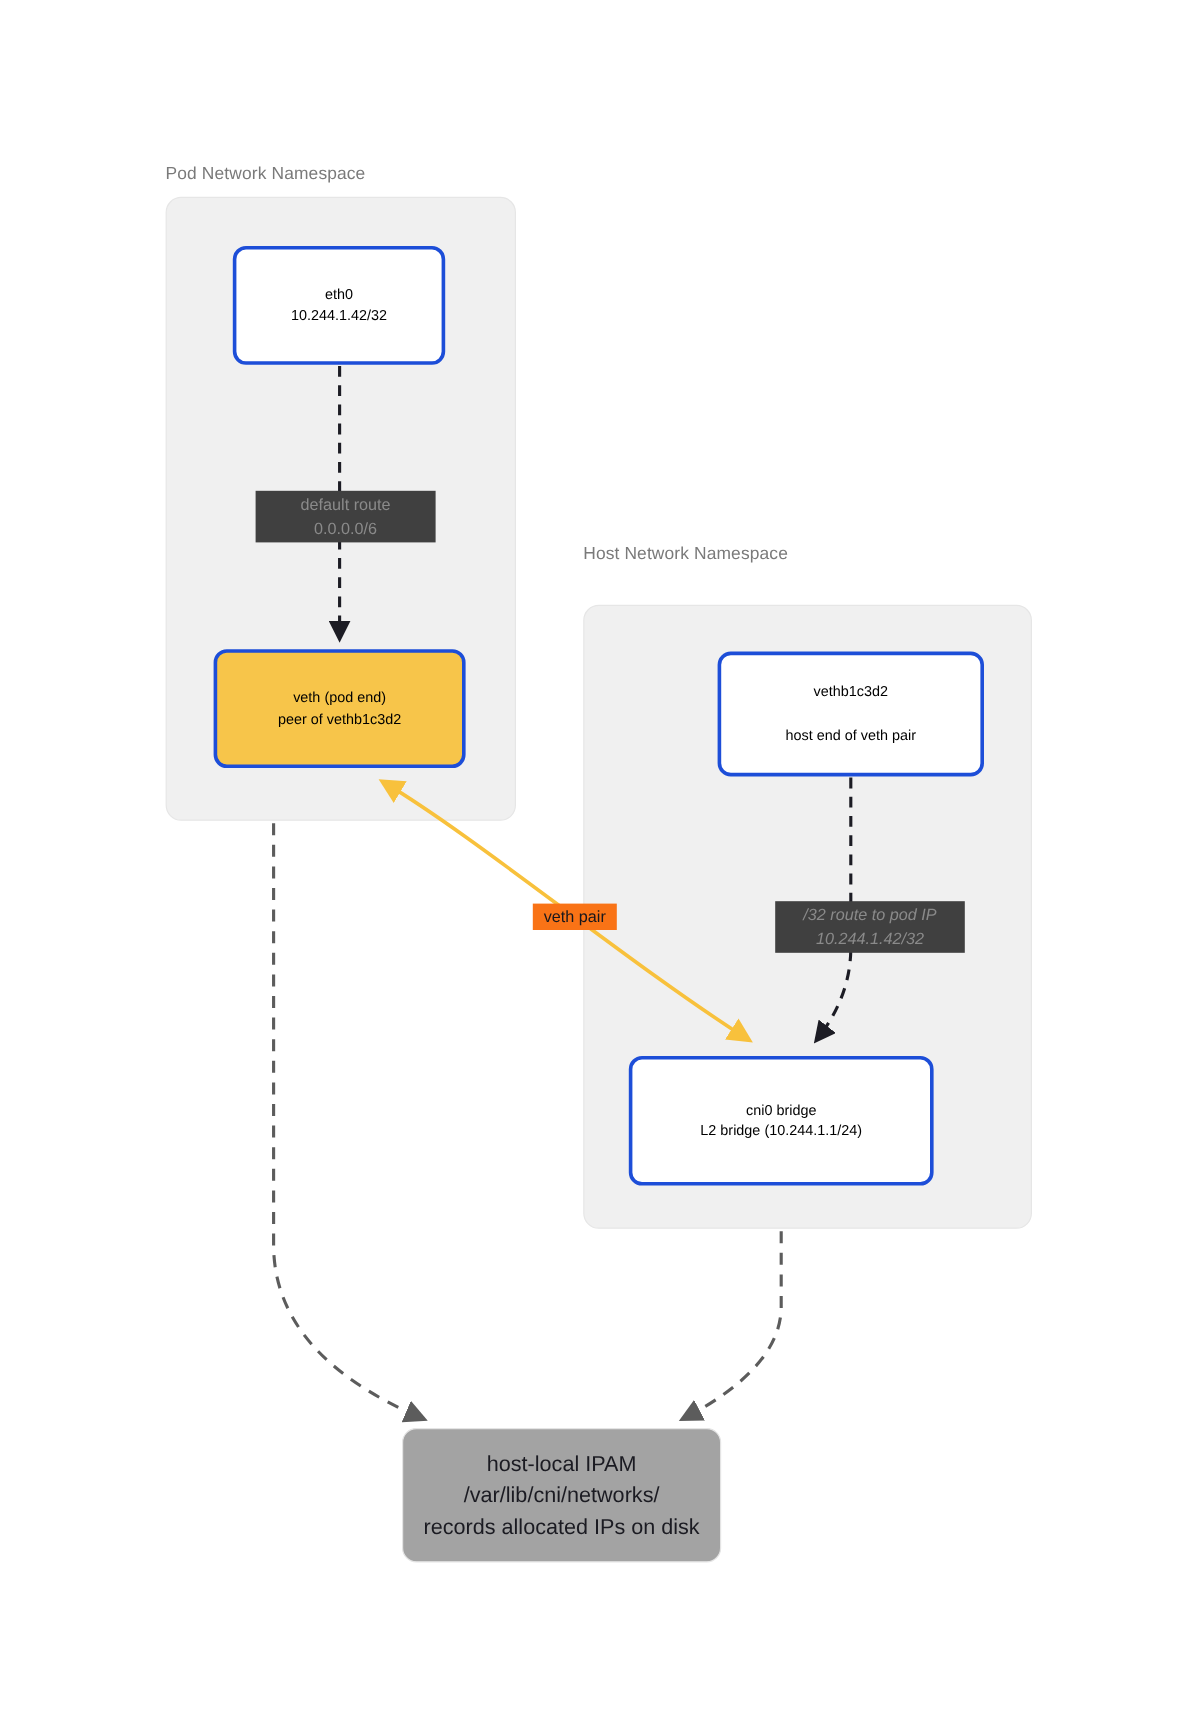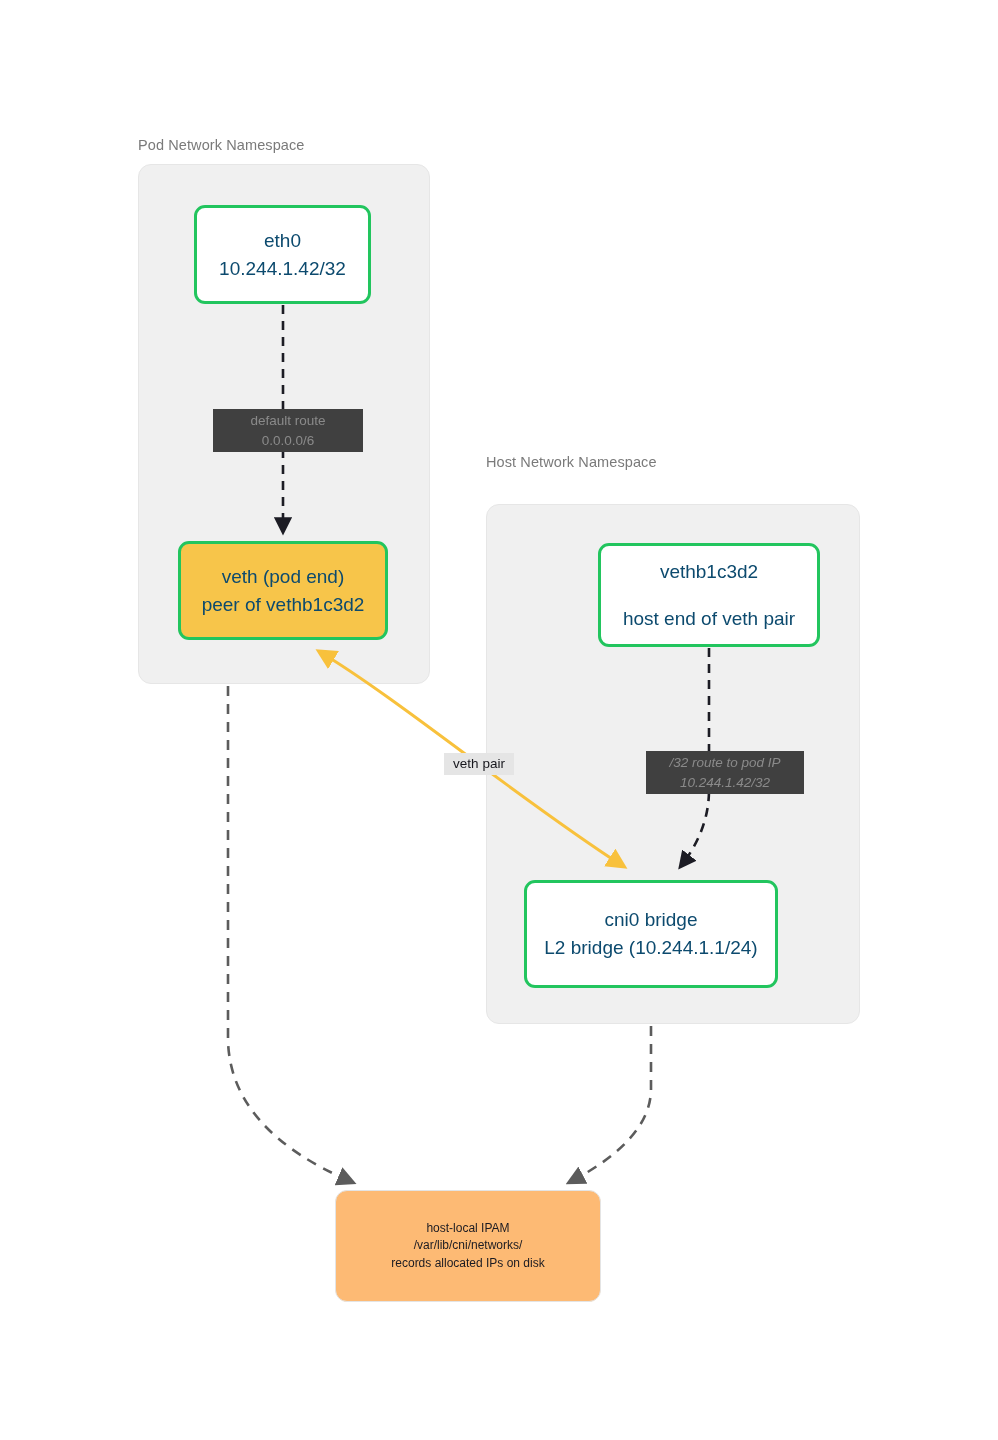--- a/index.html
+++ b/index.html
@@ -46,57 +46,57 @@
     color: #7a7a7a;
     text-align: left;
     white-space: nowrap;
     letter-spacing: 0.1px;
   }
 
   
   .node {
     position: absolute;
     box-sizing: border-box;
-    border: 3px solid #22c55e;
+    border: 3px solid #1d4ed8;
     border-radius: 11px;
     background: #ffffff;
     display: flex;
     flex-direction: column;
     align-items: center;
     justify-content: center;
     text-align: center;
-    color: #0c4a6e;
-    font-size: 19px;
+    color: #000000;
+    font-size: 12px;
     line-height: 1.45;
   }
   .node .line { display: block; white-space: nowrap; }
   .node.accent { background: #f7c councillor; }
   .node.accent { background: #f7c54a; }
 
   
   .node.soft {
     border: 1px solid #e4e4e4;
-    background: #fdba74;
+    background: #a3a3a3;
     border-radius: 12px;
     color: #1b1b22;
-    font-size: 12px;
+    font-size: 18px;
   }
 
   
   .edge-label {
     position: absolute;
     font-size: 13.5px;
     line-height: 1.45;
     color: #8a8a8a;
     text-align: center;
     white-space: nowrap;
   }
   .edge-label .line { display: block; }
   .edge-label.on-ns { background: #404040; padding: 2px 5px; }
-  .edge-label.on-white { background: #e5e5e5; color: #17171d; padding: 1px 3px; }
+  .edge-label.on-white { background: #f97316; color: #17171d; padding: 1px 3px; }
 </style>
 </head>
 <body>
 
 <div id="canvas">
 
   <div class="ns-title" style="left:138px; top:137px; width:284px;">Pod Network Namespace</div>
   <div class="ns-group" style="left:138px; top:164px; width:292px; height:520px;"></div>
 
   <div class="ns-title" style="left:486px; top:454px; width:374px;">Host Network Namespace</div>

